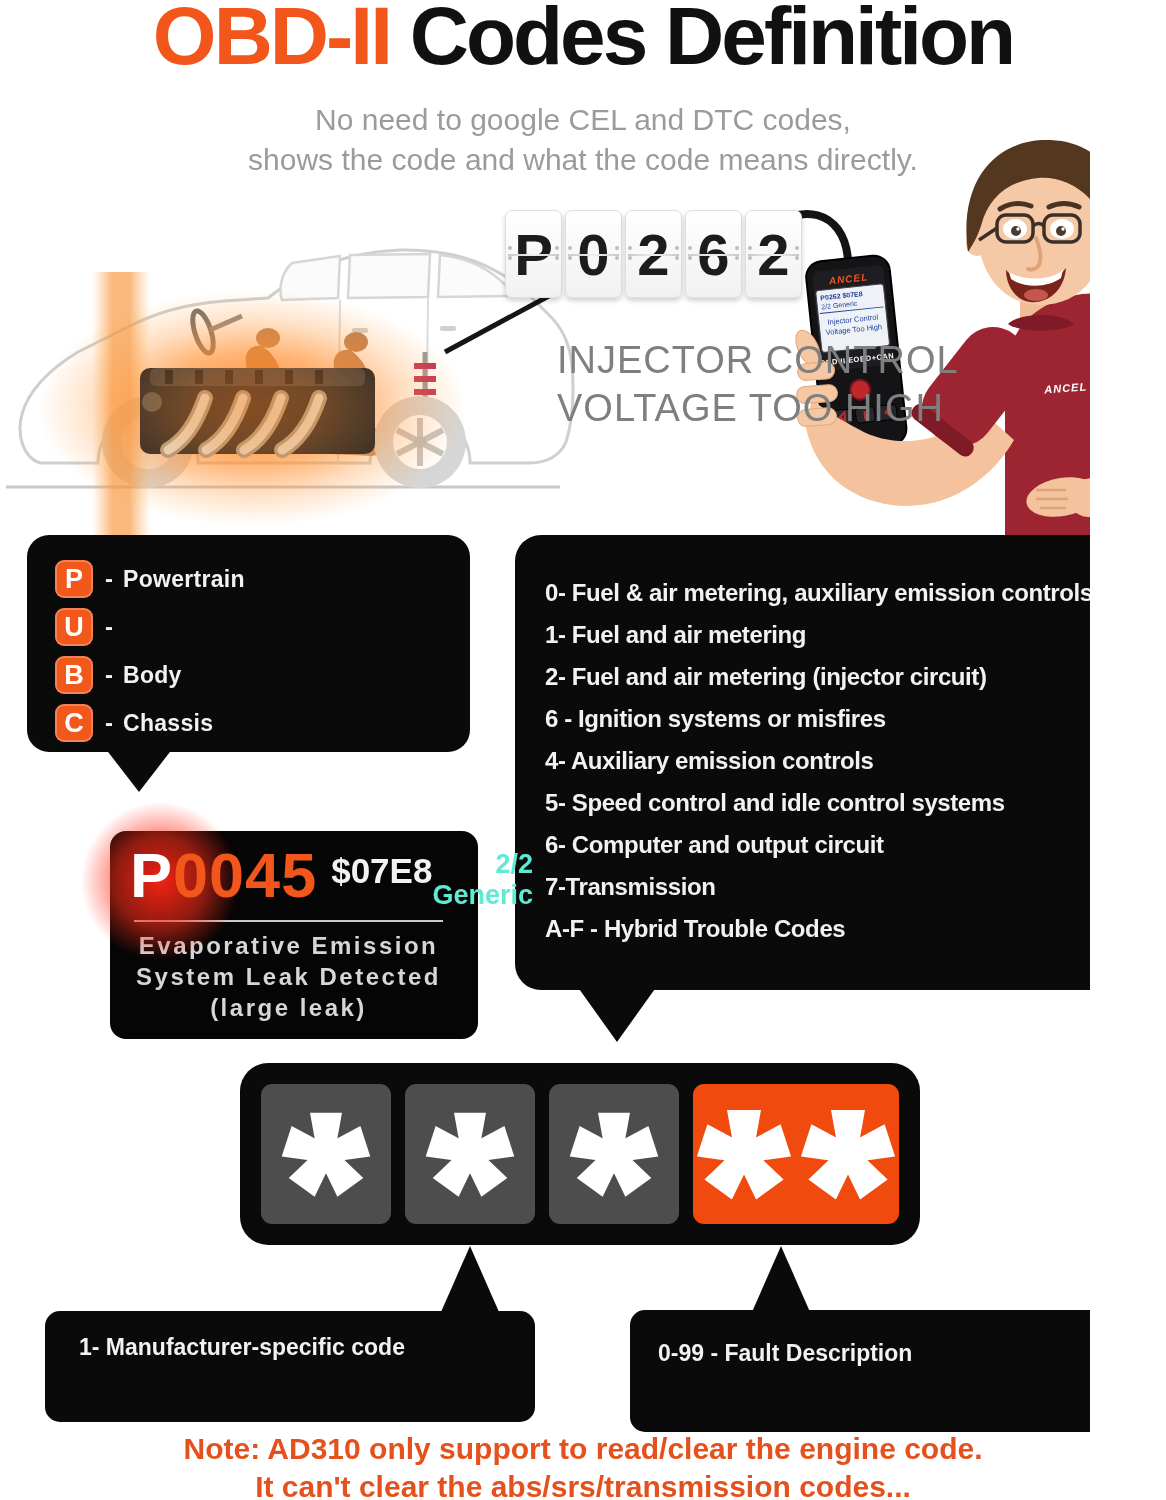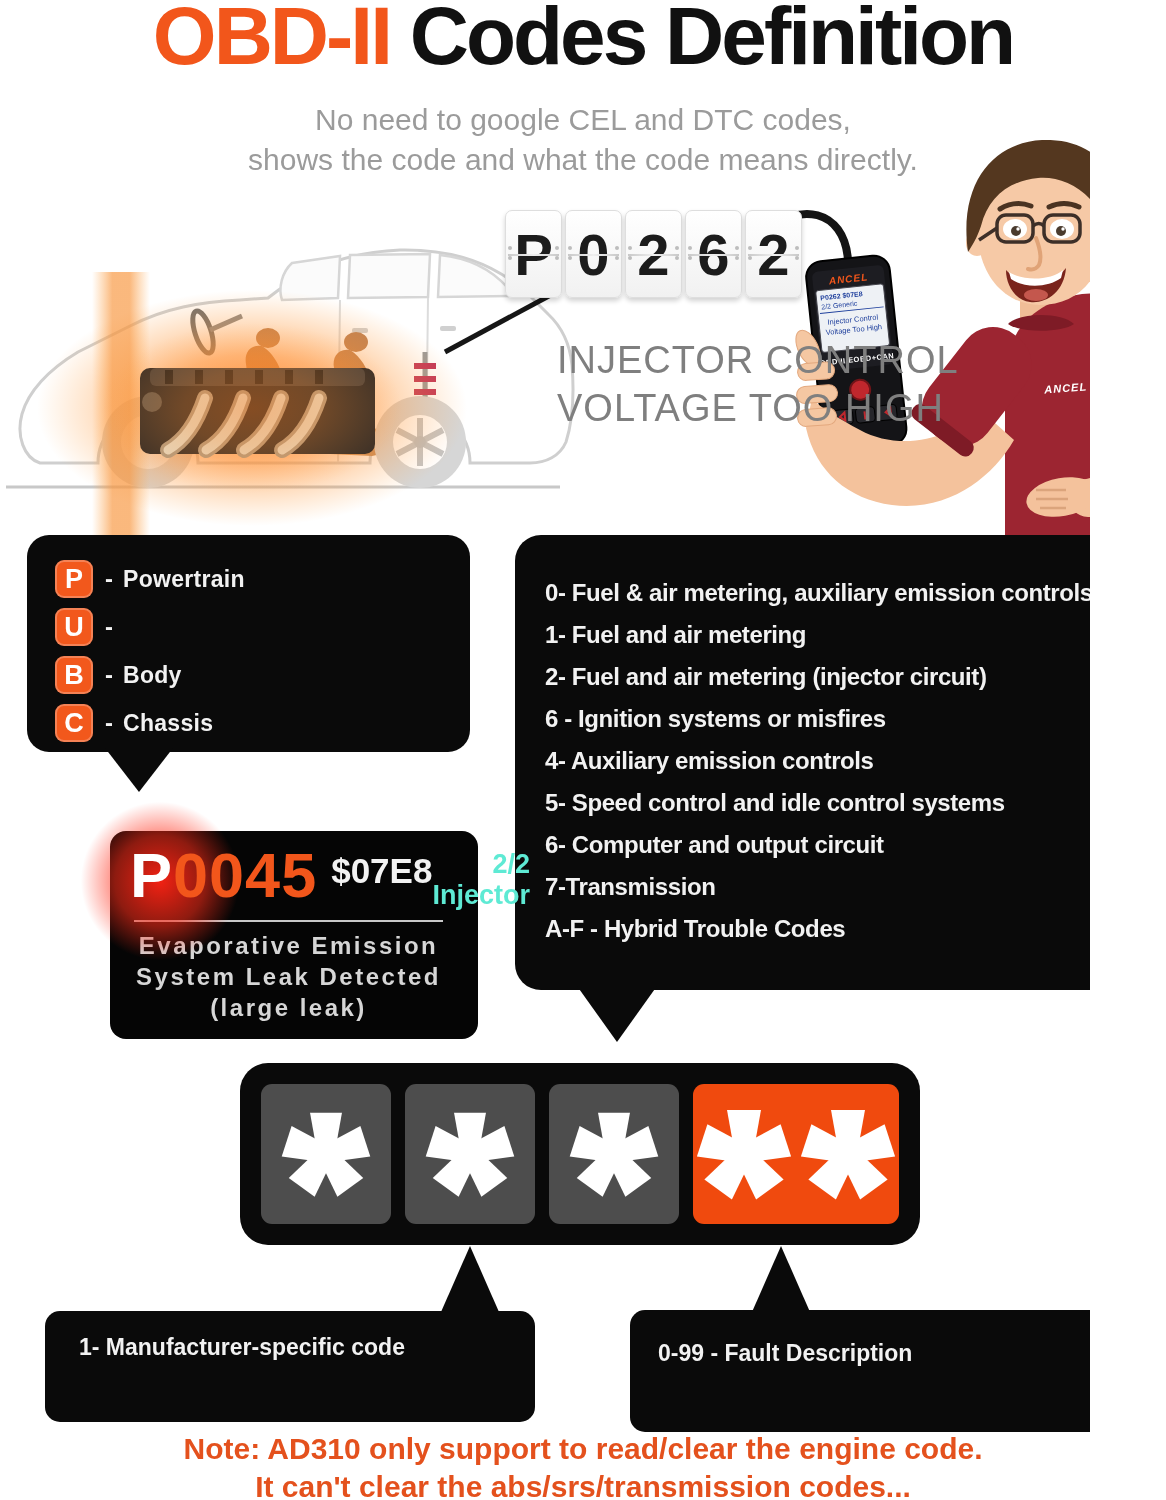--- a/index.html
+++ b/index.html
@@ -349,21 +349,21 @@
     <div class="tail"></div>
   </div>
 
   <div class="abs code-display">
     <div class="glow"></div>
     <div class="code-row">
       <div class="code-big"><span class="p">P</span><span class="digits">0045</span></div>
       <div class="code-hex">$07E8</div>
       <div class="code-right">
         <div class="code-count">2/2</div>
-        <div class="code-generic">Injector</div>
+        <div class="code-generic">Generic</div>
       </div>
     </div>
     <div class="code-divider"></div>
     <div class="code-desc">
       <div>Evaporative Emission</div>
       <div>System Leak Detected</div>
       <div>(large leak)</div>
     </div>
   </div>
 

